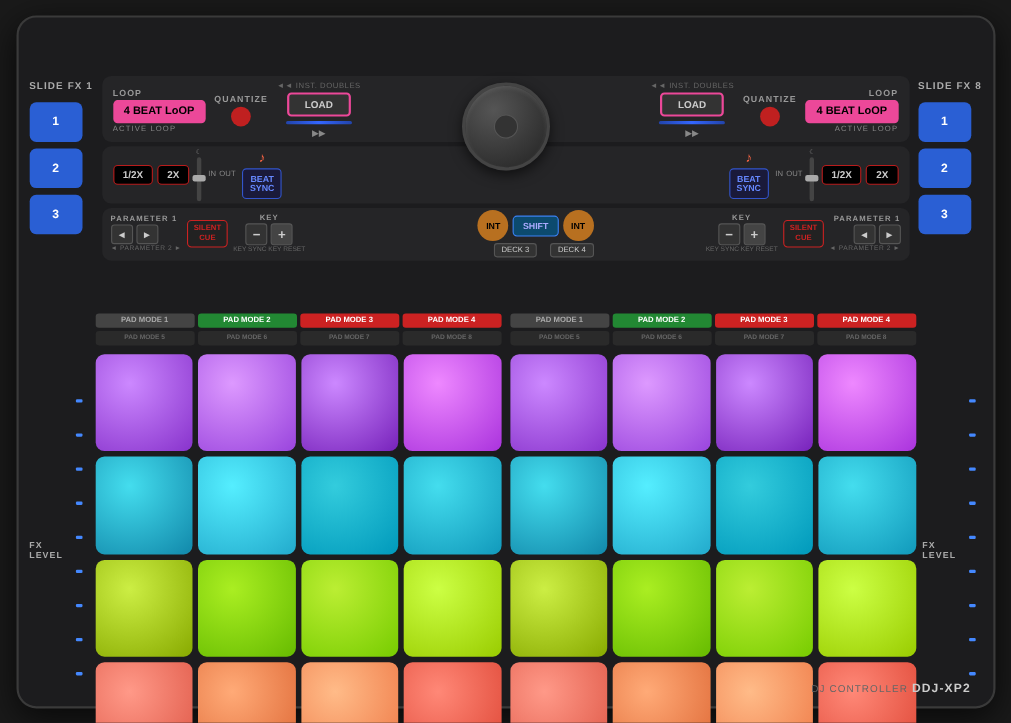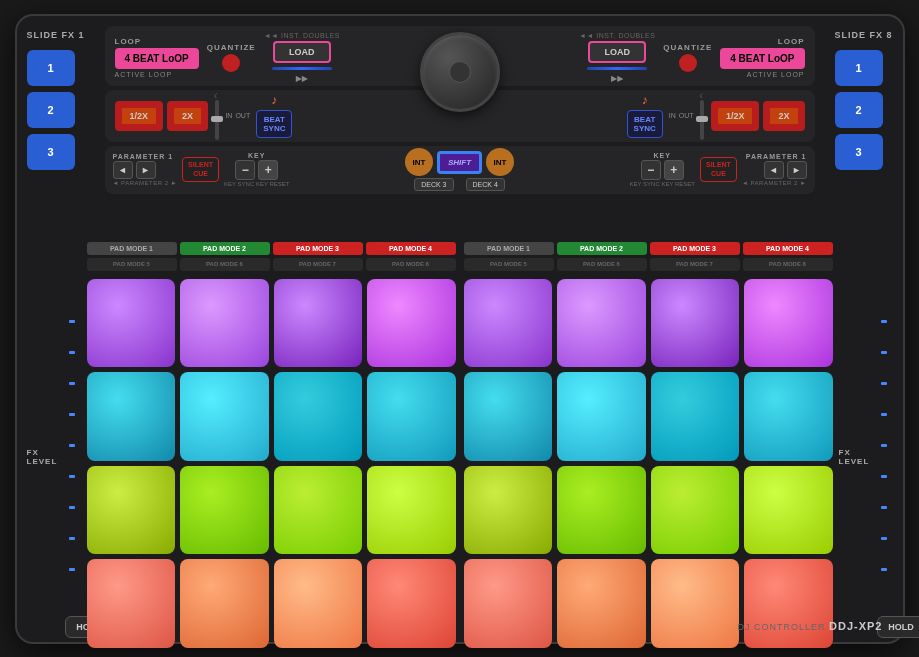--- a/index.html
+++ b/index.html
@@ -20,21 +20,22 @@
       height: 630px;
       position: relative;
       padding: 10px;
       box-shadow: 0 8px 32px rgba(0,0,0,0.7);
     }
     
     .top-section {
       display: flex;
       align-items: stretch;
       height: 210px;
-      gap: 20px;
+      gap: 8px;
+      margin-top: 43px;
     }
     .side-buttons {
       display: flex;
       flex-direction: column;
       gap: 6px;
       justify-content: flex-start;
       padding-top: 4px;
       width: 58px;
     }
     .slide-fx-label {
@@ -172,22 +173,22 @@
     .controls-row2 {
       display: flex;
       align-items: center;
       gap: 8px;
       height: 52px;
       background: #252527;
       border-radius: 8px;
       padding: 4px 10px;
     }
     .half-x-btn, .two-x-btn {
-      background: #c2410c;
-      border: 7px solid #b91c1c;
+      background: #000000;
+      border: 1px solid #b91c1c;
       border-radius: 4px;
       color: #ccc;
       font-size: 9px;
       font-family: Arial, sans-serif;
       font-weight: bold;
       padding: 3px 8px;
       cursor: pointer;
     }
     .in-out-row {
       display: flex;
@@ -296,30 +297,29 @@
       font-family: Arial, sans-serif;
       font-weight: bold;
       width: 28px;
       height: 28px;
       cursor: pointer;
       display: flex;
       align-items: center;
       justify-content: center;
     }
     .shift-btn {
-      background: #4c1d95;
-      border: 3px solid #3b82f6;
+      background: #0c4a6e;
+      border: 1px solid #3b82f6;
       border-radius: 4px;
       color: #aaaaff;
       font-size: 8px;
       font-family: Arial, sans-serif;
       font-weight: bold;
       padding: 4px 8px;
       cursor: pointer;
-      font-style: italic;
     }
     .key-sync-reset {
       color: #666;
       font-size: 6px;
       font-family: Arial, sans-serif;
       text-align: center;
     }
     .param2-label {
       color: #666;
       font-size: 6px;
@@ -495,21 +495,21 @@
       align-items: center;
       justify-content: center;
     }
     .note-icon {
       color: #ff6644;
       font-size: 12px;
     }
     .row3-center-block {
       display: flex;
       flex-direction: column;
-      align-items: center;
+      align-items: flex-end;
       gap: 2px;
       width: 160px;
     }
     .deck-buttons-row {
       display: flex;
       gap: 4px;
       align-items: center;
     }
     .deck-select-btn {
       background: #333;

